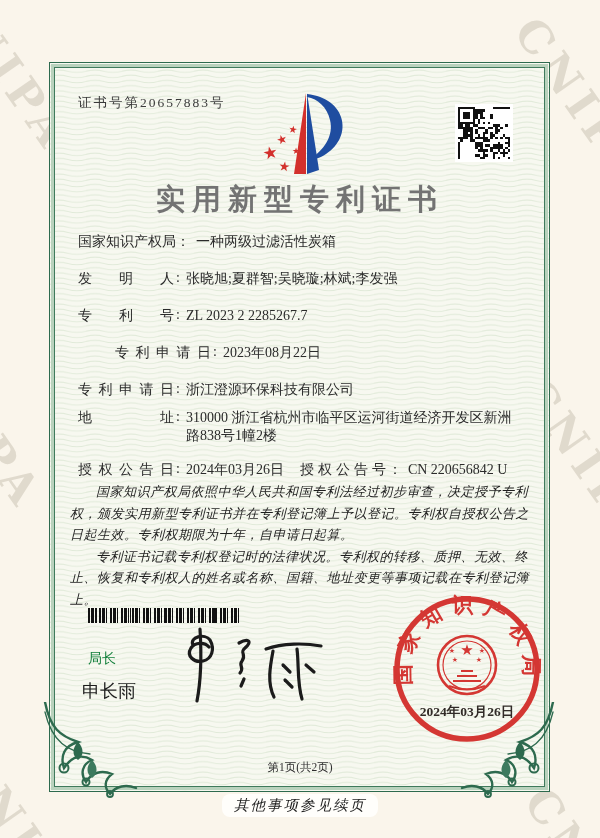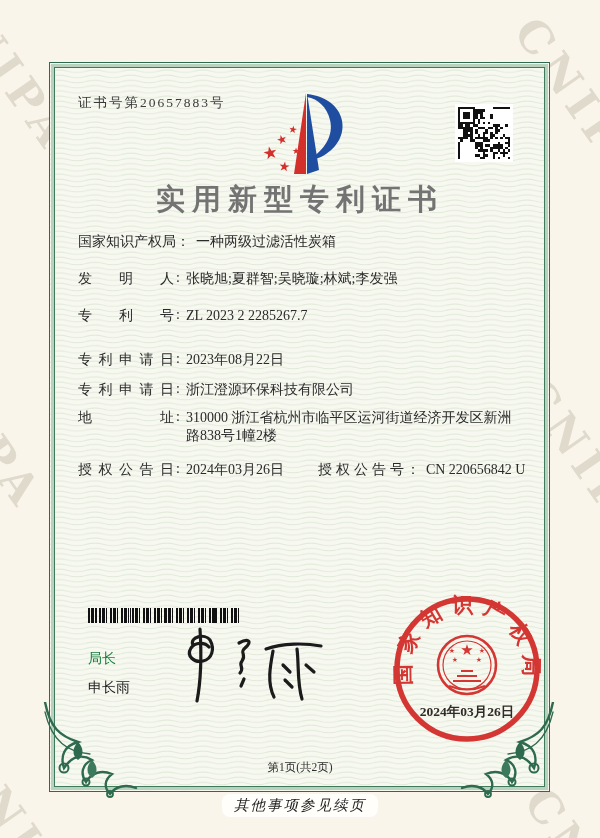--- a/index.html
+++ b/index.html
@@ -28,31 +28,31 @@
       grid-template-rows:repeat(21,1fr);}
   .qr div{background:transparent;}
   .qr div.on{background:#111;}
   .title{position:absolute;left:0;right:0;top:180px;text-align:center;font-size:29px;
          font-weight:bold;letter-spacing:7px;color:#737373;}
   .fields{position:absolute;left:78px;top:233px;width:450px;font-size:14px;color:#2b2b2b;}
   .frow{position:absolute;left:0;white-space:nowrap;}
   .flabel{display:inline-block;width:96px;text-align:justify;text-align-last:justify;vertical-align:top;}
   .fcolon{display:inline-block;margin:0 6px 0 2px;vertical-align:top;}
   .fvalue{display:inline-block;vertical-align:top;white-space:pre-line;max-width:330px;line-height:18px;}
-  .flabel2{display:inline-block;width:86px;text-align:justify;text-align-last:justify;vertical-align:top;margin-left:34px;}
+  .flabel2{display:inline-block;width:86px;text-align:justify;text-align-last:justify;vertical-align:top;margin-left:16px;}
   .paras{position:absolute;left:70px;top:481px;width:462px;font-size:13px;line-height:21.5px;
          font-style:italic;color:#1e1e1e;}
   .paras p{margin:0;text-indent:2em;letter-spacing:.5px;}
   .barcode{position:absolute;left:88px;top:608px;width:151px;height:15px;
      background:
        repeating-linear-gradient(90deg,#111 0 1.6px,transparent 1.6px 3.4px,#111 3.4px 6px,transparent 6px 7px,#111 7px 7.8px,transparent 7.8px 11px),
        repeating-linear-gradient(90deg,transparent 0 8px,#111 8px 9.2px,transparent 9.2px 17px);}
   .officer-title{position:absolute;left:88px;top:650px;font-size:14px;
                  font-family:"Liberation Sans","DejaVu Sans",sans-serif;color:#15803d;}
-  .officer-name{position:absolute;left:88px;top:679px;font-size:14px;
+  .officer-name{position:absolute;left:82px;top:679px;font-size:18px;
                 font-family:"Liberation Sans","DejaVu Sans",sans-serif;color:#1c1c1c;}
   .signature{position:absolute;left:165px;top:623px;width:170px;height:84px;}
   .seal{position:absolute;left:391px;top:593px;width:152px;height:152px;opacity:.96;}
   .page-info{position:absolute;left:0;right:0;top:760px;text-align:center;font-size:11.5px;color:#2f2f2f;}
   .note{position:absolute;left:0;right:0;top:794px;text-align:center;}
   .note span{display:inline-block;background:#fffefb;padding:2px 12px;font-size:14.5px;
              font-style:italic;letter-spacing:2px;color:#1e1e1e;border-radius:8px;}
 </style>
 </head>
 <body>
@@ -570,35 +570,39 @@
     <div class="fields">
       <div class="frow" style="top:0;">
         <span class="flabel">国家知识产权局</span><span class="fcolon">：</span><span class="fvalue">一种两级过滤活性炭箱</span>
       </div>
       <div class="frow" style="top:37px;">
         <span class="flabel">发明人</span><span class="fcolon">:</span><span class="fvalue">张晓旭;夏群智;吴晓璇;林斌;李发强</span>
       </div>
       <div class="frow" style="top:74px;">
         <span class="flabel">专利号</span><span class="fcolon">:</span><span class="fvalue">ZL 2023 2 2285267.7</span>
       </div>
-      <div class="frow" style="top:118px;">
+      <div class="frow" style="top:111px;margin-left:37px;">
         <span class="flabel">专利申请日</span><span class="fcolon">:</span><span class="fvalue">2023年08月22日</span>
       </div>
       <div class="frow" style="top:148px;">
         <span class="flabel">专利申请日</span><span class="fcolon">:</span><span class="fvalue">浙江澄源环保科技有限公司</span>
       </div>
       <div class="frow" style="top:176px;">
         <span class="flabel">地址</span><span class="fcolon">:</span><span class="fvalue">310000 浙江省杭州市临平区运河街道经济开发区新洲
 路838号1幢2楼</span>
       </div>
       <div class="frow" style="top:228px;">
         <span class="flabel">授权公告日</span><span class="fcolon">:</span><span class="fvalue">2024年03月26日</span><span class="flabel2">授权公告号</span><span class="fcolon">：</span><span class="fvalue">CN 220656842 U</span>
       </div>
     </div>
 
+    <div class="paras">
+      <p>国家知识产权局依照中华人民共和国专利法经过初步审查，决定授予专利权，颁发实用新型专利证书并在专利登记簿上予以登记。专利权自授权公告之日起生效。专利权期限为十年，自申请日起算。</p>
+      <p>专利证书记载专利权登记时的法律状况。专利权的转移、质押、无效、终止、恢复和专利权人的姓名或名称、国籍、地址变更等事项记载在专利登记簿上。</p>
+    </div>
 
     <div class="barcode"></div>
 
     <div class="officer-title">局长</div>
     <div class="officer-name">申长雨</div>
 
     <svg class="signature" viewBox="0 0 170 84">
       <g fill="none" stroke="#1b1b1b" stroke-width="3.2" stroke-linecap="round">
         <path d="M28 22 C 24 14 40 10 45 17 C 50 26 47 36 38 38 C 29 40 21 33 26 25 C 30 19 40 19 44 24"></path>
         <path d="M35 6 C 36 22 37 52 32 78"></path>

